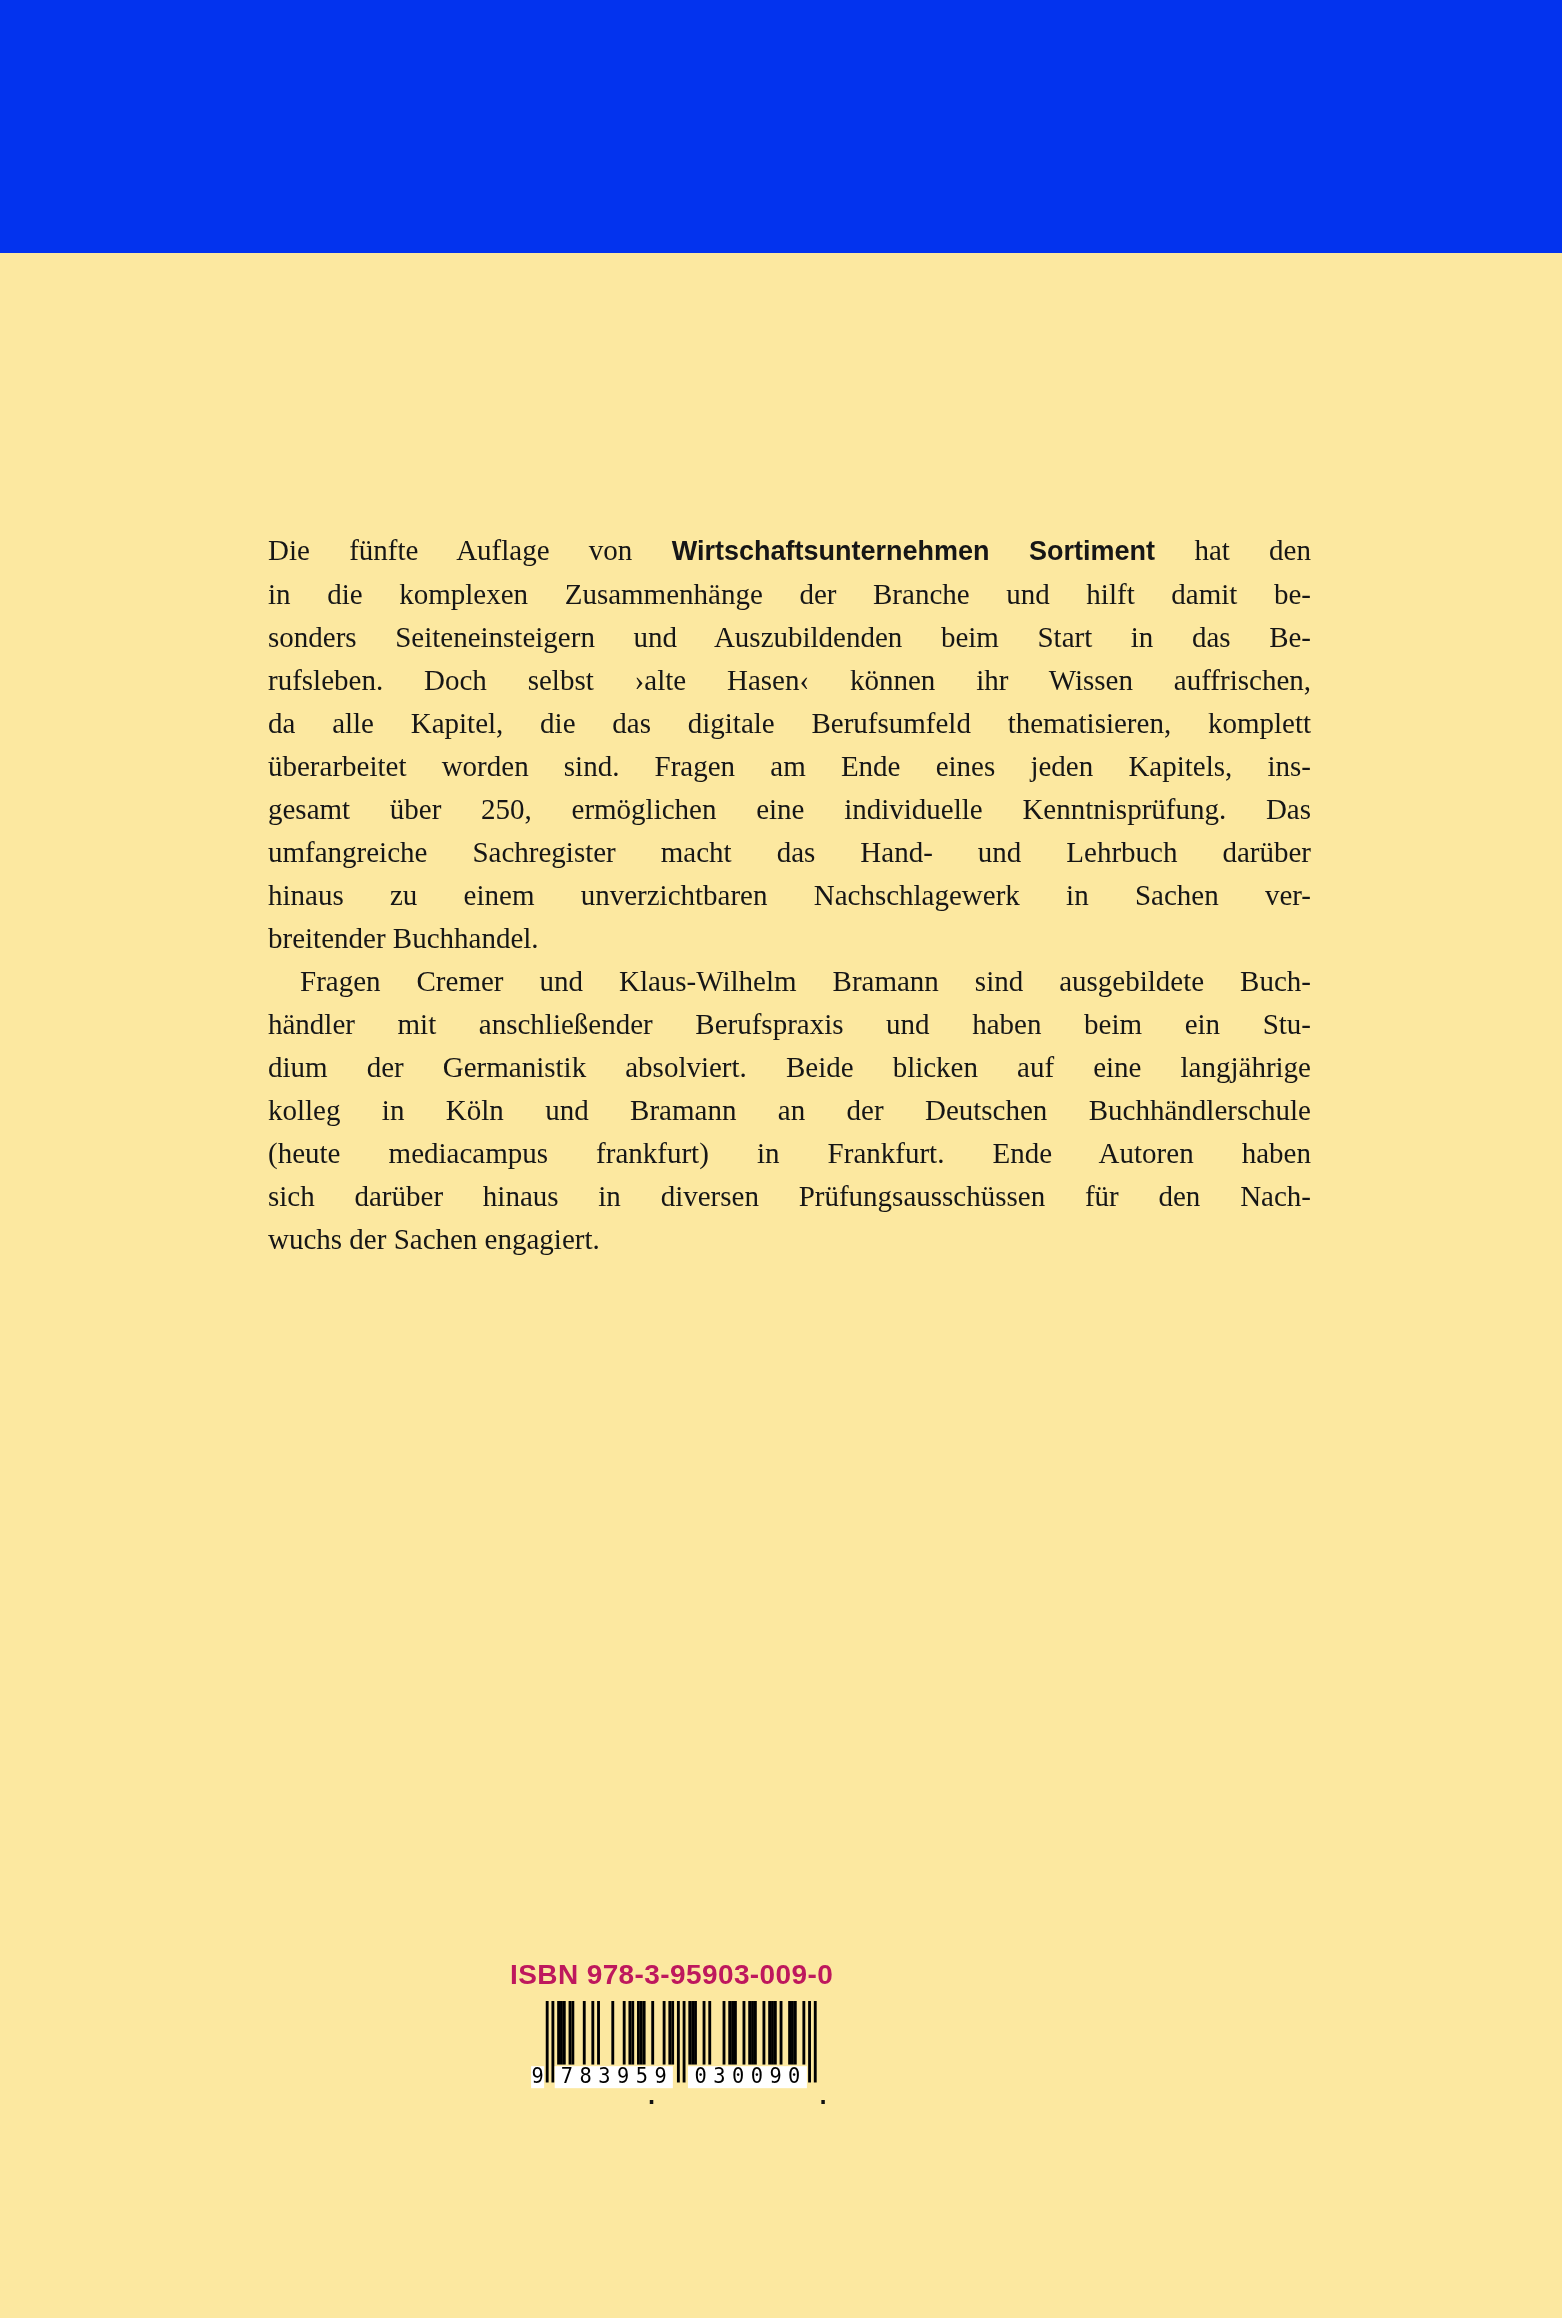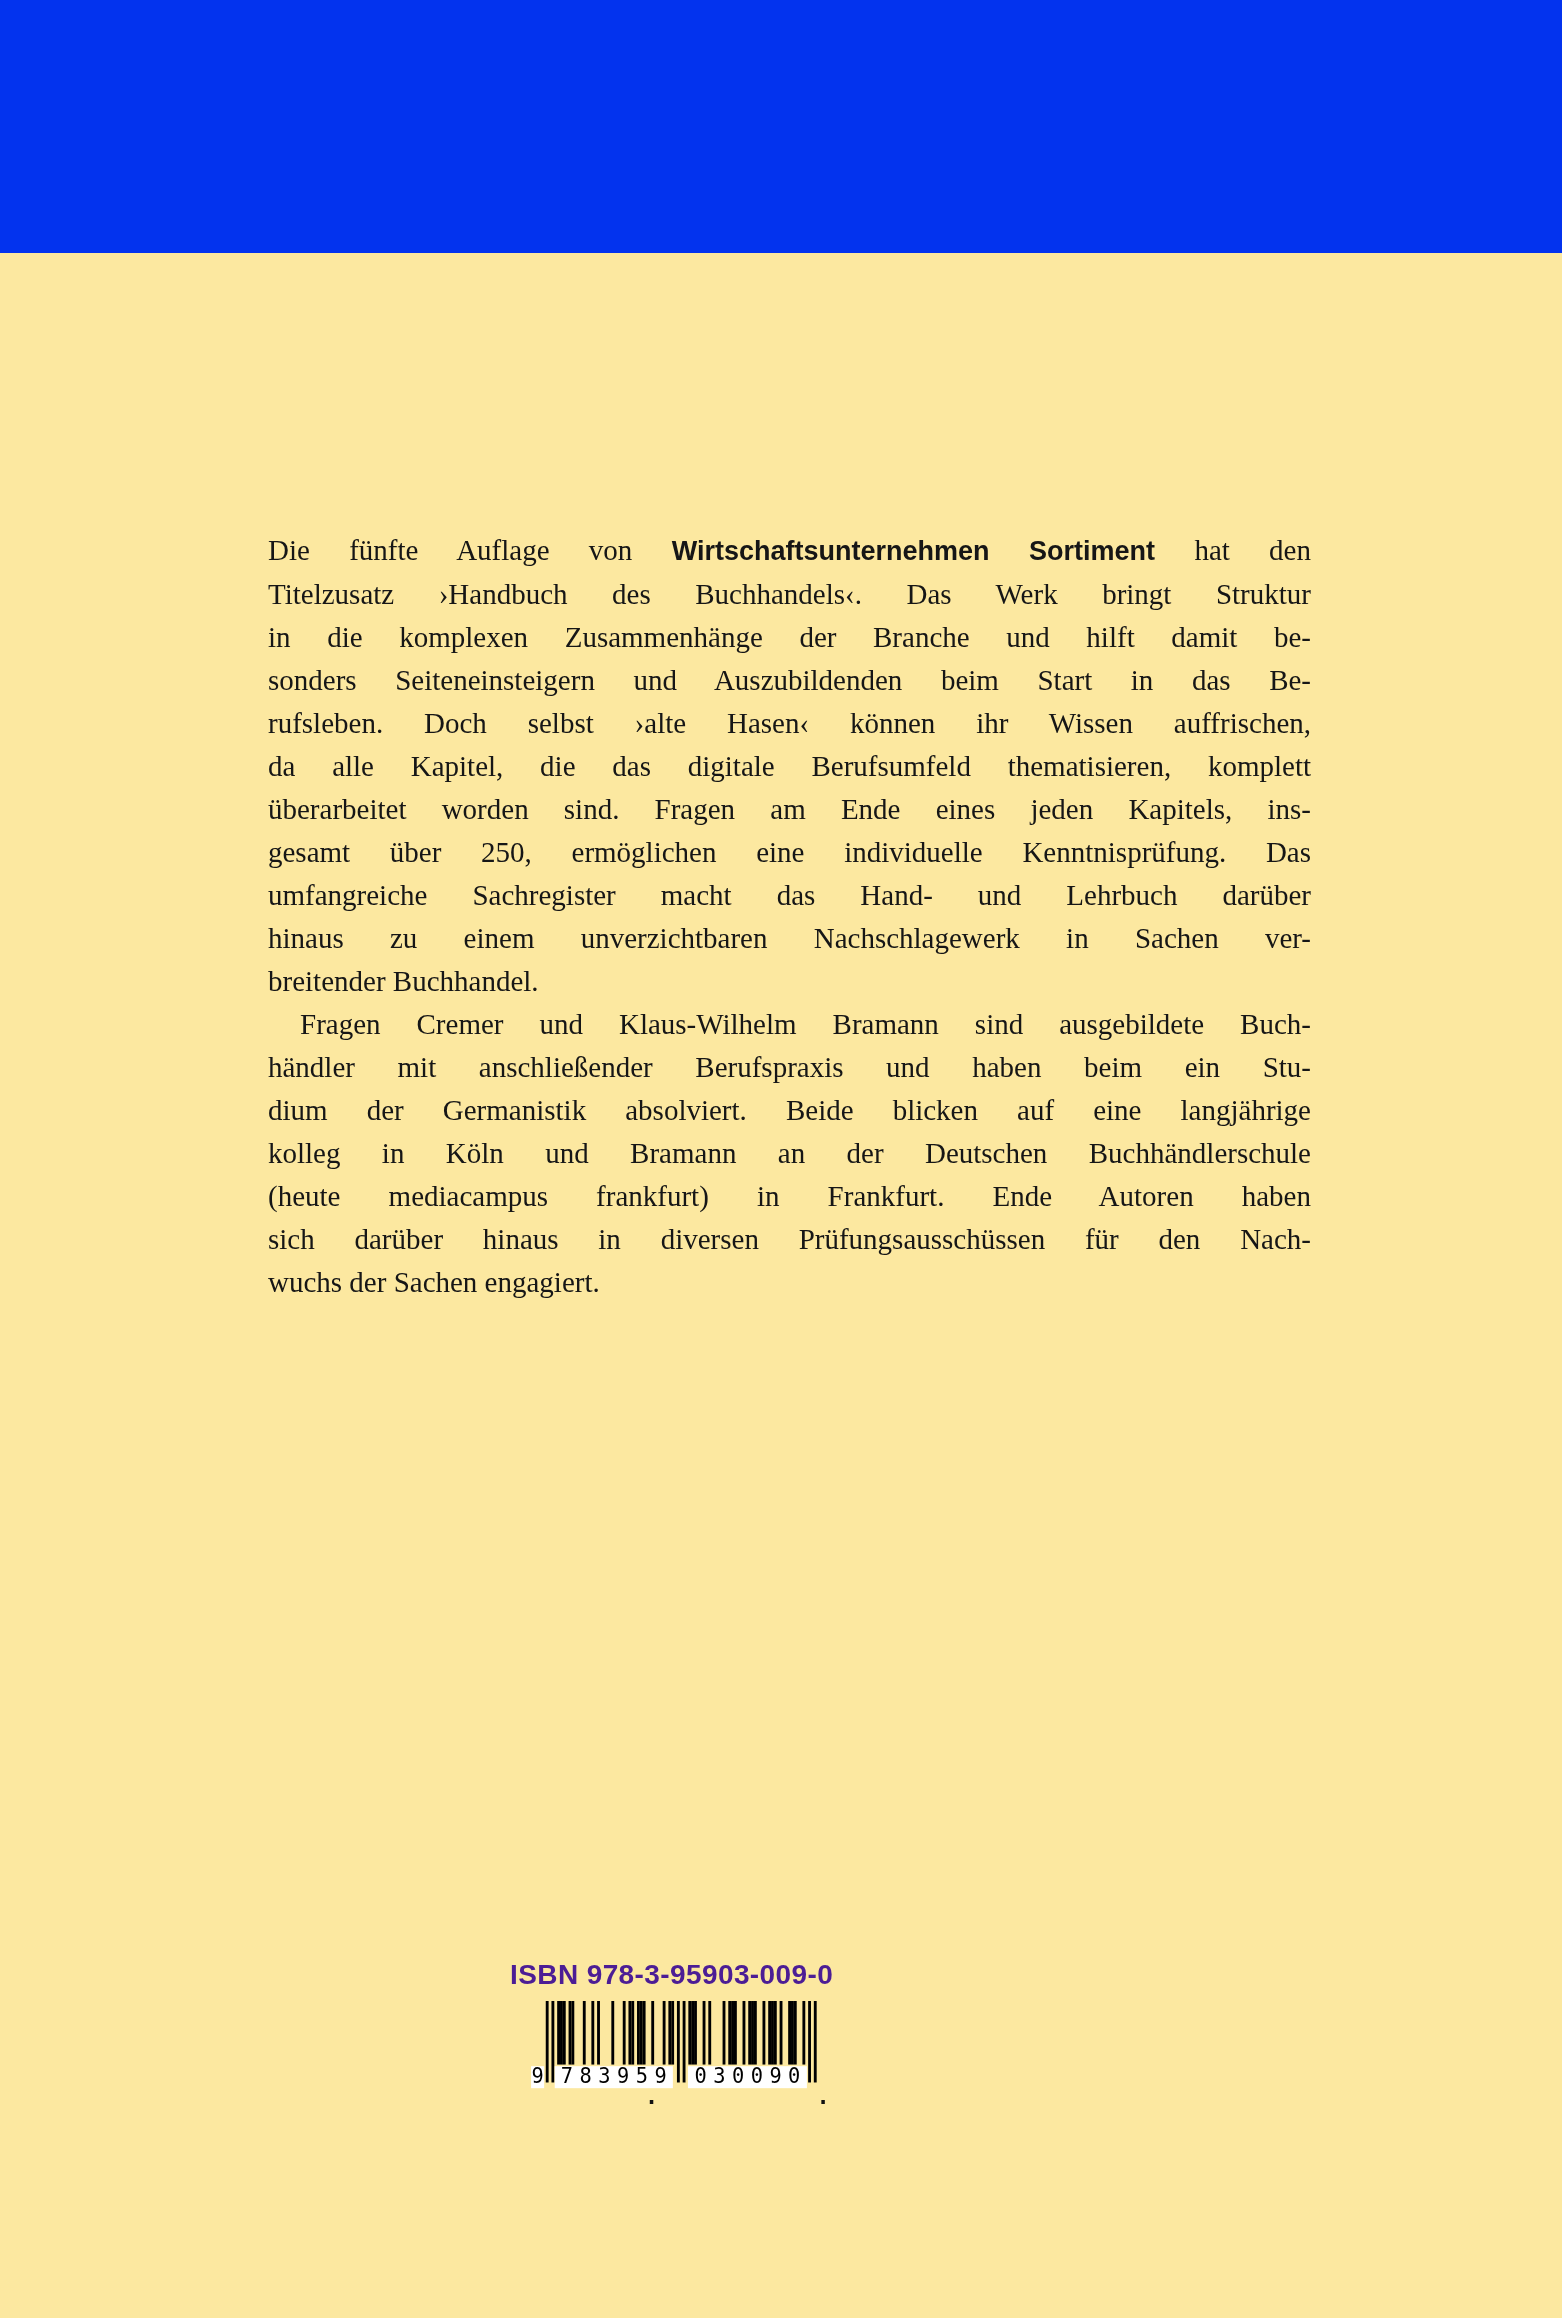--- a/index.html
+++ b/index.html
@@ -32,40 +32,39 @@
     font-family: "Liberation Sans", sans-serif;
     font-weight: bold;
     font-size: 27px;
   }
   .bottom {
     position: absolute; left: 510px; top: 1959px;
   }
   .isbn {
     font-family: "Liberation Sans", sans-serif;
     font-weight: bold; font-size: 28px;
-    color: #4c1d95; letter-spacing: 0.4px;
+    color: #be185d; letter-spacing: 0.4px;
   }
   .barcode { display: block; margin: 10.2px 0 0 20.5px; }
   .site {
     font-family: "Liberation Sans", sans-serif;
     font-weight: bold; font-size: 25.6px;
     letter-spacing: 6px; color: #111;
     margin-top: 6.8px;
     margin-left: 48px;
   }
 </style>
 </head>
 <body>
 
 <div class="page">
   <div class="band"></div>
 
   <div class="body-text" id="blurb">
       <div class="line j"><span>Die fünfte Auflage von </span><span class="seg-b">Wirtschaftsunternehmen Sortiment</span><span> hat den</span></div>
-      <div class="line j"><span>Titelzusatz ›Handbuch des Buchhandels‹. Das Werk bringt Struktur</span></div>
       <div class="line j"><span>in die komplexen Zusammenhänge der Branche und hilft damit be-</span></div>
       <div class="line j"><span>sonders Seiteneinsteigern und Auszubildenden beim Start in das Be-</span></div>
       <div class="line j"><span>rufsleben. Doch selbst ›alte Hasen‹ können ihr Wissen auffrischen,</span></div>
       <div class="line j"><span>da alle Kapitel, die das digitale Berufsumfeld thematisieren, komplett</span></div>
       <div class="line j"><span>überarbeitet worden sind. Fragen am Ende eines jeden Kapitels, ins-</span></div>
       <div class="line j"><span>gesamt über 250, ermöglichen eine individuelle Kenntnisprüfung. Das</span></div>
       <div class="line j"><span>umfangreiche Sachregister macht das Hand- und Lehrbuch darüber</span></div>
       <div class="line j"><span>hinaus zu einem unverzichtbaren Nachschlagewerk in Sachen ver-</span></div>
       <div class="line"><span>breitender Buchhandel.</span></div>
       <div class="line j indent"><span>Fragen Cremer und Klaus-Wilhelm Bramann sind ausgebildete Buch-</span></div>

